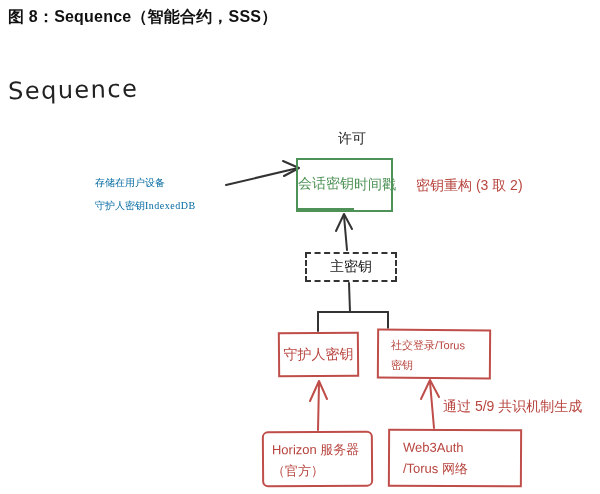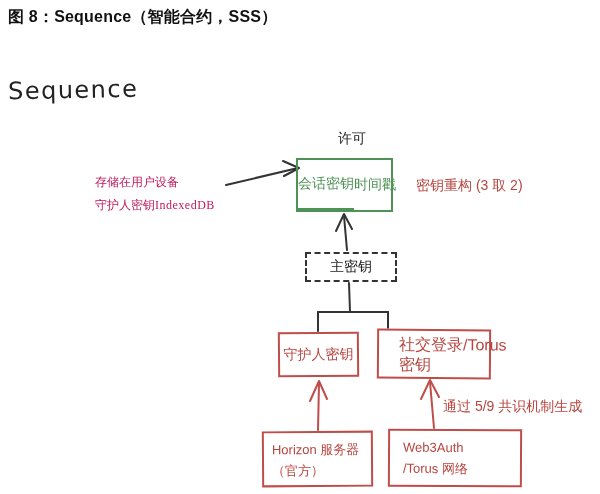--- a/index.html
+++ b/index.html
@@ -41,21 +41,21 @@
   }
   .session-row{
     flex:1;display:flex;align-items:center;justify-content:center;
     font-size:14px;color:#4f9257;
     white-space:nowrap;
   }
   .session-row.first{border-bottom:2px solid #4f9257;}
   
   .storage-note{
     left:95px;top:171px;
-    font-size:12px;color:#be185d;line-height:23px;
+    font-size:10px;color:#0369a1;line-height:23px;
     white-space:nowrap;
   }
   .latin-hand{letter-spacing:0.5px;font-family:Liberation Serif, serif;}
   
   .reconstruct-note{
     left:416px;top:177px;
     font-size:14px;color:#b8453f;
     white-space:nowrap;
   }
   .consensus-note{
@@ -80,31 +80,32 @@
     background:#fff;
   }
   .guardian-box{
     left:278px;top:332px;width:81px;height:45px;
     display:flex;align-items:center;justify-content:center;
     font-size:14px;transform:rotate(-0.5deg);
     white-space:nowrap;
   }
   .social-box{
     left:377px;top:329px;width:114px;height:50px;
-    padding:4px 0 0 20px;
-    font-size:16px;line-height:20px;
+    padding:4px 0 0 12px;
+    font-size:11px;line-height:20px;
     transform:rotate(0.4deg);
     white-space:nowrap;
   }
   .horizon-box{
     left:262px;top:431px;width:111px;height:56px;
     padding:6px 0 0 8px;
     font-size:13px;line-height:21px;
     transform:rotate(-0.4deg);
     white-space:nowrap;
+    border-radius:6px;
   }
   .web3auth-box{
     left:388px;top:429px;width:134px;height:58px;
     padding:6px 0 0 13px;
     font-size:13px;line-height:21px;
     transform:rotate(0.3deg);
     white-space:nowrap;
   }
   svg.overlay{
     position:absolute;left:0;top:0;width:600px;height:494px;

